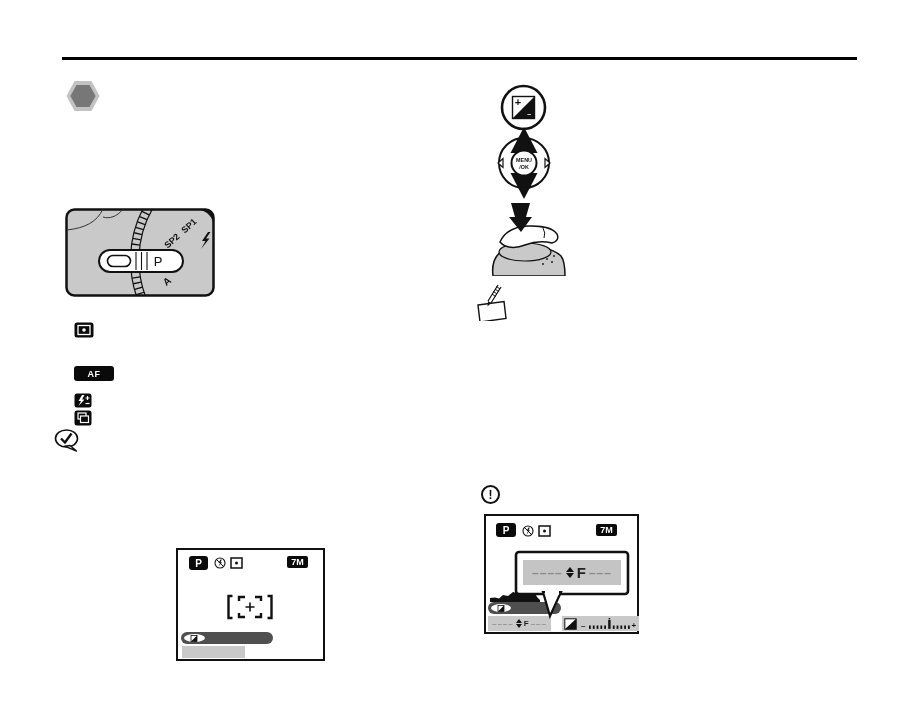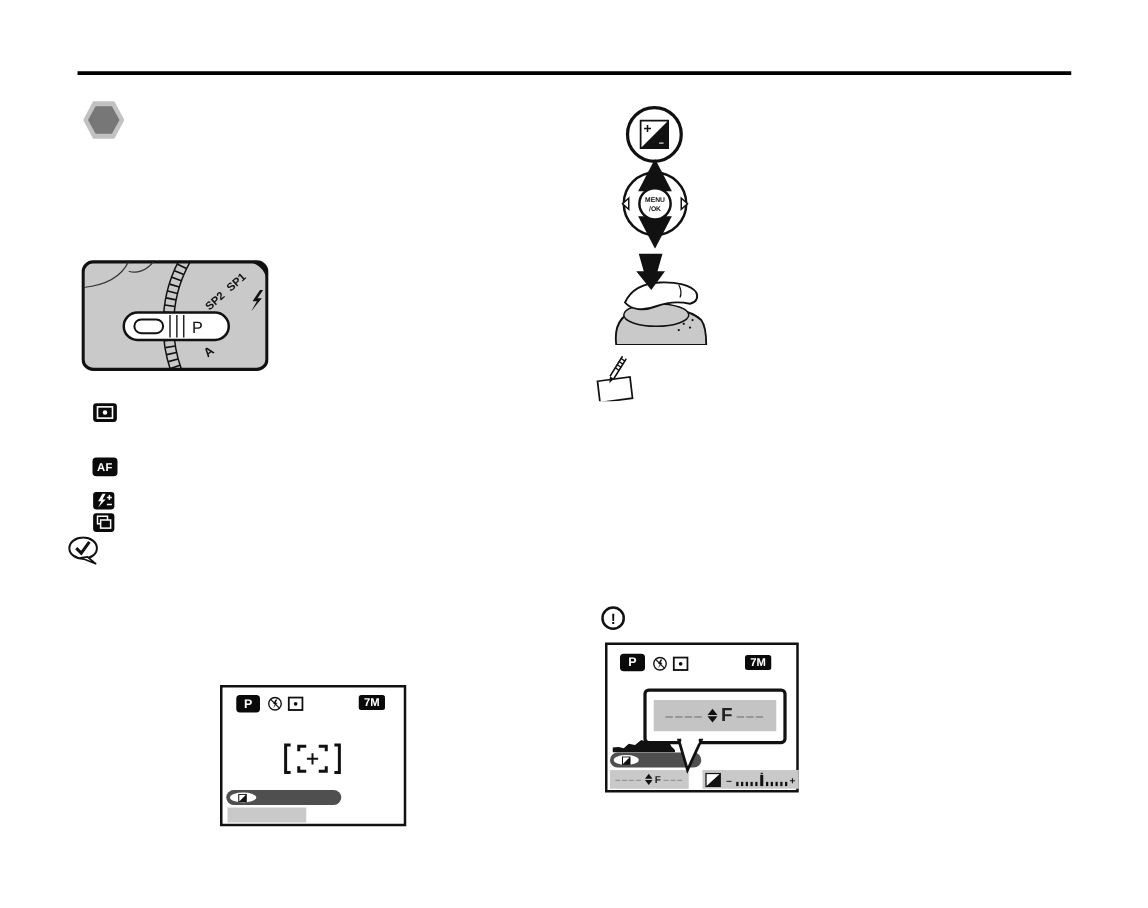--- a/index.html
+++ b/index.html
@@ -71,21 +71,21 @@
       <text x="93" y="58" font-size="13" fill="#111" text-anchor="middle">P</text>
     </g>
   </svg>
 
   <svg class="abs" style="left:74px;top:322px;" width="20" height="16" viewBox="0 0 20 16">
     <rect x="0.5" y="0.5" width="19" height="15" rx="2.5" fill="#0a0a0a"></rect>
     <rect x="4" y="3.5" width="12" height="9" fill="none" stroke="#fff" stroke-width="1.3"></rect>
     <circle cx="10" cy="8" r="1.8" fill="#fff"></circle>
   </svg>
 
-  <div class="abs afbox" style="left:74px;top:366px;width:20px;height:15px;">
+  <div class="abs afbox" style="left:74px;top:366px;width:40px;height:15px;">
     <span>AF</span>
   </div>
 
   <svg class="abs" style="left:74px;top:393px;" width="18" height="15" viewBox="0 0 18 15">
     <rect x="0.5" y="0.5" width="17" height="14" rx="2.5" fill="#0a0a0a"></rect>
     <path d="M8,2 L4.5,8 L7,8 L4.5,13 L10.5,6.5 L8,6.5 L10.5,2 Z" fill="#fff"></path>
     <path d="M13.5,3 V7 M11.5,5 H15.5" stroke="#fff" stroke-width="1.2"></path>
     <path d="M11.5,10.5 H15.5" stroke="#fff" stroke-width="1.2"></path>
   </svg>
 

